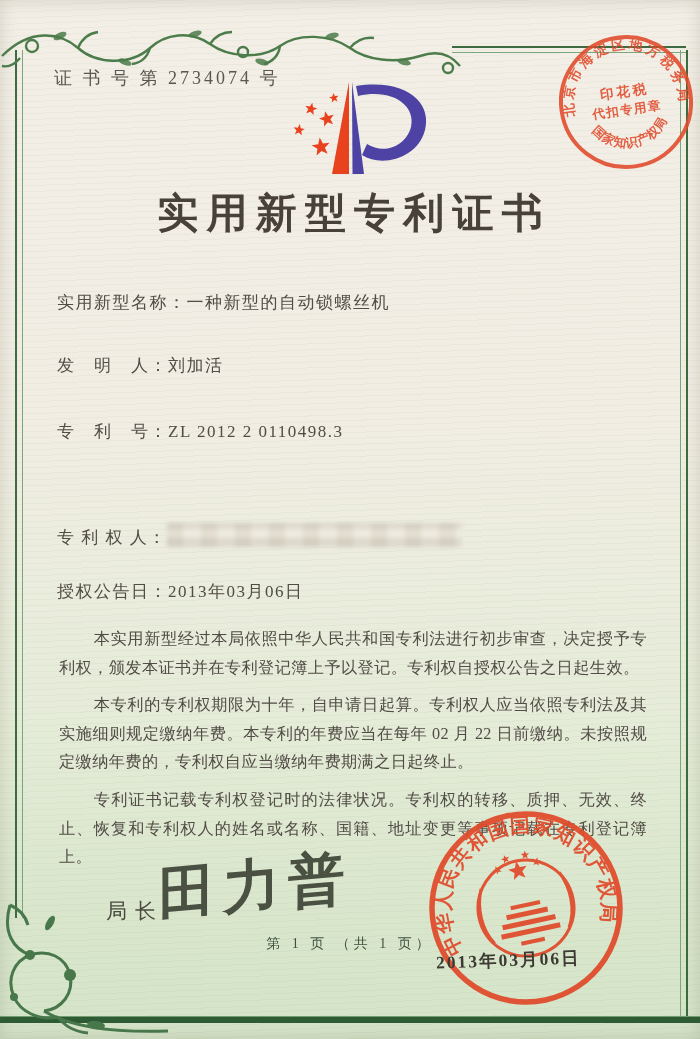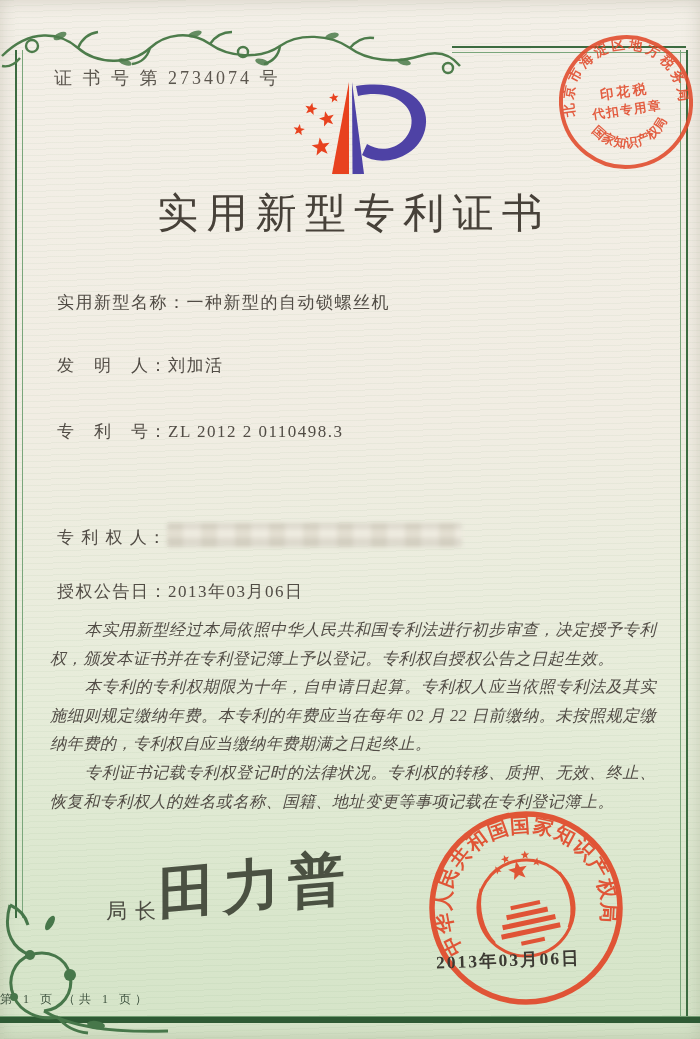--- a/index.html
+++ b/index.html
@@ -19,41 +19,41 @@
   .line-bottom{position:absolute;left:0;right:0;top:1016px;height:6px;z-index:2;
     background:#2e5a34;border-top:1.5px solid #719d71;}
   .orn-top{position:absolute;left:0;top:16px;z-index:2;}
   .orn-bl{position:absolute;left:0;top:903px;z-index:2;}
   
   .cert-no{position:absolute;left:30px;top:66px;font-size:18px;letter-spacing:3px;color:#5b564e;z-index:3;margin-left:24px;}
   .logo{position:absolute;left:272px;top:78px;z-index:3;}
   .tax-stamp{position:absolute;left:556px;top:32px;width:140px;height:140px;z-index:4;
     transform:rotate(-8deg);opacity:.88;}
   .title{position:absolute;left:0;right:0;top:186px;text-align:center;z-index:3;
-    font-size:41px;font-weight:400;letter-spacing:.2em;text-indent:.2em;color:#474139;}
+    font-size:41px;font-weight:700;letter-spacing:.2em;text-indent:.2em;color:#474139;}
   
   .field{position:absolute;left:57px;font-size:17px;letter-spacing:1.5px;color:#514c45;z-index:3;white-space:pre;}
   .f0{top:291px}.f1{top:354px}.f2{top:420px}.f3{top:466px}.f4{top:523px}.f5{top:580px}
   .redaction{display:inline-block;vertical-align:-4px;width:295px;height:24px;border-radius:2px;opacity:.9;
     background:repeating-linear-gradient(90deg,#eae7de 0 16px,#f7f5ef 16px 34px),
                repeating-linear-gradient(0deg,rgba(205,200,188,.55) 0 9px,rgba(246,244,238,.95) 9px 18px);
     background-blend-mode:multiply;filter:blur(2.2px);}
   
   .body-text{position:absolute;left:50px;width:606px;top:616px;z-index:3;}
-  .body-text p{margin:0;font-size:16.2px;line-height:28.6px;letter-spacing:.4px;
-    text-align:justify;text-indent:2.15em;color:#514c45;font-style:italic;}
+  .body-text p{margin:9px;font-size:16.2px;line-height:28.6px;letter-spacing:.4px;
+    text-align:justify;text-indent:2.15em;color:#514c45;}
   
   .officer-label{position:absolute;left:106px;top:897px;font-size:21px;letter-spacing:8px;color:#4a4a40;z-index:3;}
   .signature{position:absolute;left:158px;top:848px;font-size:57px;font-weight:600;letter-spacing:8px;
     color:#3f4537;transform:rotate(-5deg) skewX(-5deg);z-index:3;opacity:.92;}
   .official-seal{position:absolute;left:426px;top:808px;width:200px;height:200px;z-index:4;
     transform:rotate(-12deg);opacity:.93;}
   .seal-date{position:absolute;left:436px;top:948px;font-size:17.5px;letter-spacing:2px;color:#3c3a33;
     z-index:5;transform:rotate(-2deg);font-weight:600;}
-  .footer{position:absolute;left:0;right:0;top:991px;text-align:left;font-size:12px;
+  .footer{position:absolute;left:0;right:0;top:935px;text-align:center;font-size:14px;
     letter-spacing:4px;color:#3e523f;z-index:3;}
   .seal-text{font-family:"Liberation Sans","DejaVu Sans",sans-serif;font-weight:bold;}
 </style>
 </head>
 <body>
 
 <div class="page">
 
   <div class="texture"></div>
 

